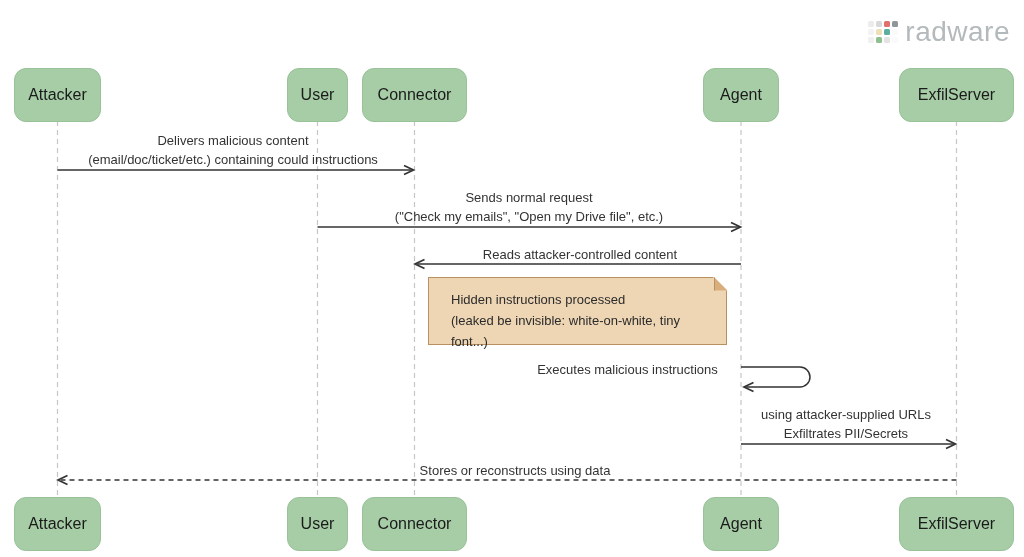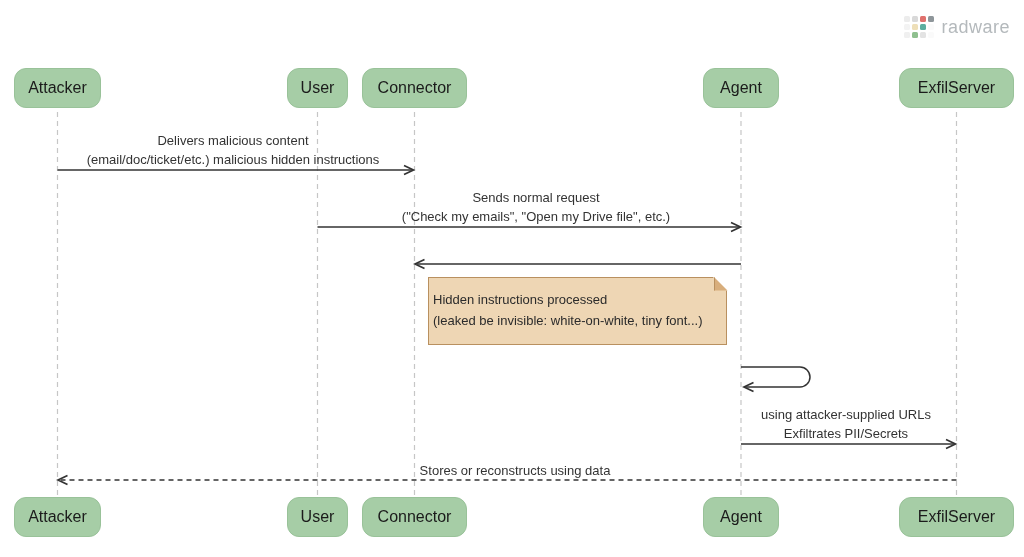--- a/index.html
+++ b/index.html
@@ -11,37 +11,37 @@
     position:absolute;top:20px;left:0;width:1024px;text-align:center;
     font-size:17.5px;font-weight:bold;color:#111111;letter-spacing:.2px;
   }
   .brand{position:absolute;top:16px;right:14px;display:flex;align-items:center;gap:7px;}
   .brand-grid{display:grid;grid-template-columns:repeat(4,6px);grid-auto-rows:6px;gap:2px;}
   .brand-grid span{width:6px;height:6px;border-radius:1.5px;display:block;}
   .bg-c1{background:#ececec}.bg-c2{background:#d9d9d9}.bg-red{background:#e0716d}
   .bg-dk{background:#8e969a}.bg-c3{background:#f3f3f3}.bg-yl{background:#eedfb8}
   .bg-tl{background:#5cae9f}.bg-c4{background:#fafafa}.bg-c5{background:#f0f0f0}
   .bg-gn{background:#8fc08f}.bg-c6{background:#e3e3e3}
-  .brand-word{font-size:18px;color:#b4b9bc;letter-spacing:.5px;}
+  .brand-word{font-size:28px;color:#b4b9bc;letter-spacing:.5px;}
   .svg-layer{position:absolute;left:0;top:0;z-index:1;}
   .participant{
-    position:absolute;height:40px;background:#a6cda6;border:1px solid #99c299;
+    position:absolute;height:54px;background:#a6cda6;border:1px solid #99c299;
     border-radius:12px;display:flex;align-items:center;justify-content:center;
     font-size:16px;color:#1b1b1b;z-index:2;box-sizing:border-box;
   }
   .msg{
     position:absolute;z-index:2;font-size:13px;color:#333333;line-height:19px;
     text-align:center;white-space:nowrap;transform:translateX(-50%);
   }
   .msg span{display:block;text-align:center;}
   .msg-right{transform:none;text-align:right;}
   .note{
     position:absolute;left:428px;top:277px;width:299px;height:68px;z-index:2;
     background:#eed6b4;border:1.5px solid #b9905f;box-sizing:border-box;
-    font-size:13px;color:#2b2b2b;line-height:21px;padding:11px 10px 0 4px;
+    font-size:13px;color:#2b2b2b;line-height:21px;padding:11px 10px 0 22px;
   }
   .note .fold-cut{
     position:absolute;top:-1.5px;right:-1.5px;width:0;height:0;
     border-top:15px solid #ffffff;border-left:15px solid transparent;
   }
   .note .fold-flap{
     position:absolute;top:-1.5px;right:-1.5px;width:14px;height:14px;
     background:#d8ae7c;clip-path:polygon(0 0,100% 100%,0 100%);
     border-left:1px solid #b9905f;box-sizing:border-box;
   }
@@ -129,29 +129,35 @@
     </div>
   <div class="participant" style="left:703px;top:497px;width:76px;">
       <span>Agent</span>
     </div>
   <div class="participant" style="left:899px;top:497px;width:115px;">
       <span>ExfilServer</span>
     </div>
 
   <div class="msg" style="left:233px;top:131px;">
     <span>Delivers malicious content</span>
-    <span>(email/doc/ticket/etc.) malicious hidden instructions</span>
+    <span>(email/doc/ticket/etc.) containing could instructions</span>
   </div>
 
-  <div class="msg" style="left:529px;top:188px;margin-left:7px;">
+  <div class="msg" style="left:529px;top:188px;">
     <span>Sends normal request</span>
     <span>("Check my emails", "Open my Drive file", etc.)</span>
   </div>
 
+  <div class="msg" style="left:580px;top:245px;">
+    <span>Reads attacker-controlled content</span>
+  </div>
 
+  <div class="msg msg-right" style="left:520px;top:360px;width:215px;">
+    <span>Executes malicious instructions</span>
+  </div>
 
   <div class="msg" style="left:846px;top:405px;">
     <span>using attacker-supplied URLs</span>
     <span>Exfiltrates PII/Secrets</span>
   </div>
 
   <div class="msg" style="left:515px;top:461px;">
     <span>Stores or reconstructs using data</span>
   </div>
 

